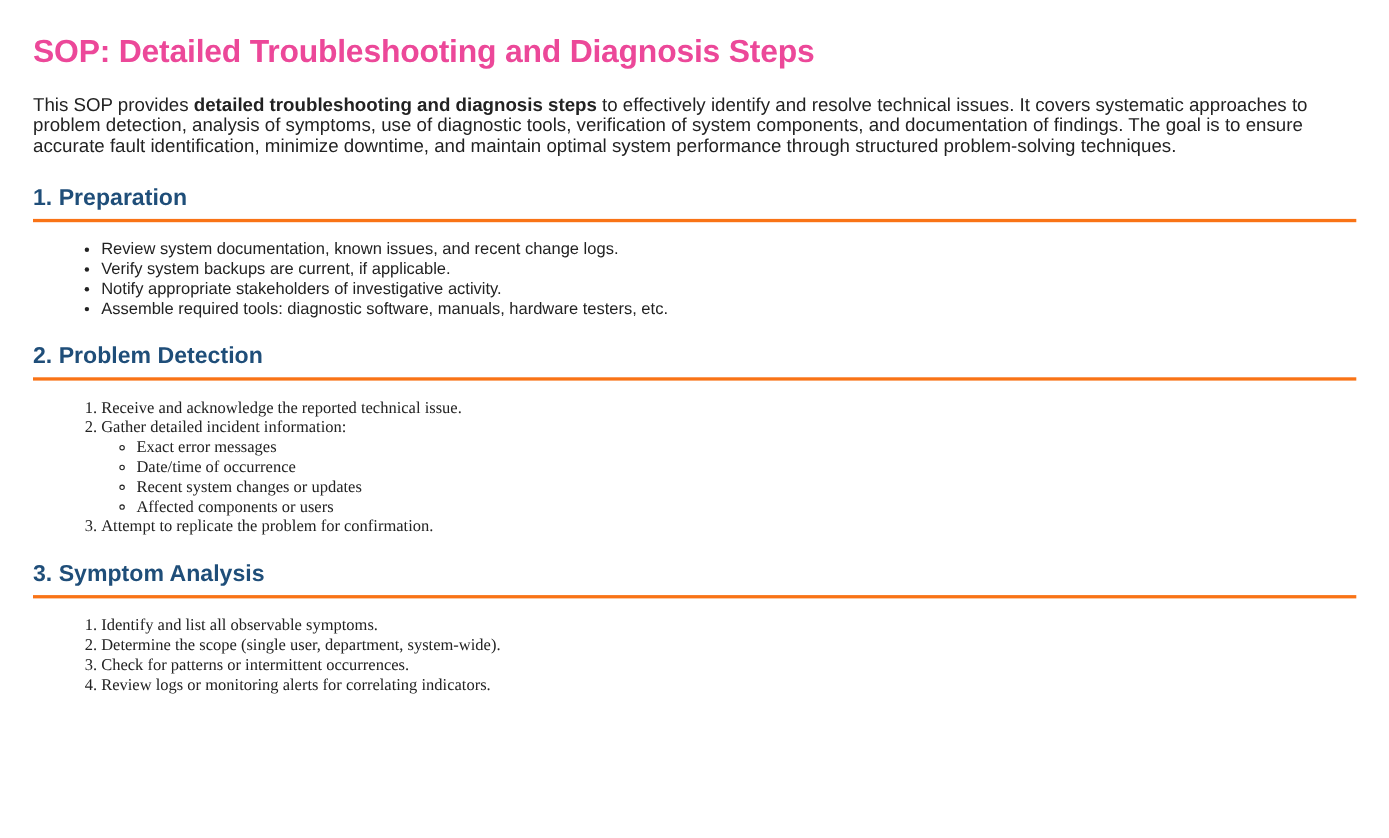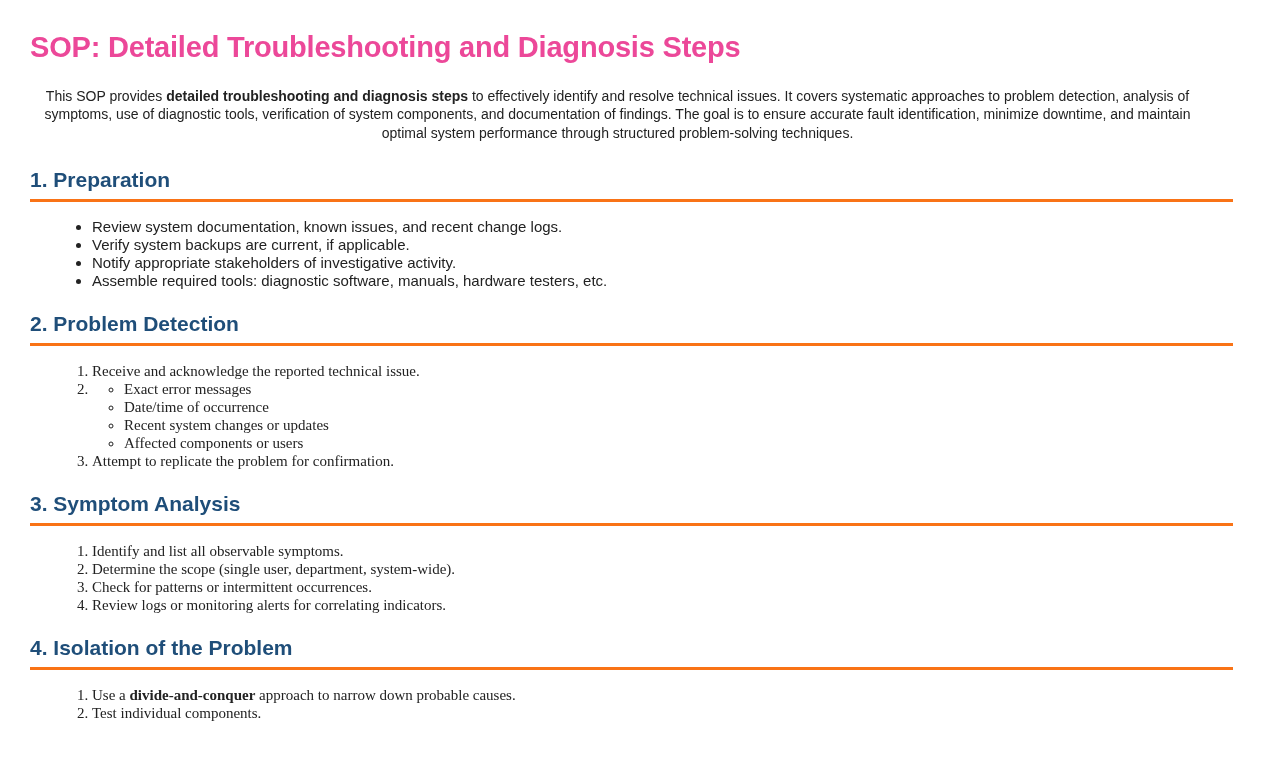--- a/index.html
+++ b/index.html
@@ -20,26 +20,25 @@
   }
   h1.doc-title {
     font-size: 29px;
     line-height: 1.2;
     color: #ec4899;
     margin: 6px 0 22px 0;
     font-weight: bold;
     letter-spacing: -0.2px;
   }
   p.intro {
-    font-size: 14px;
+    font-size: 17px;
     line-height: 18.5px;
     margin: 0 0 26px 0;
     color: #222222;
     max-width: 1175px;
-    text-align: center;
   }
   p.intro b { font-weight: bold; }
   h2.section-heading {
     font-size: 21px;
     color: #1f4e79;
     font-weight: bold;
     margin: 0 0 2px 0;
     padding: 0 0 7px 0;
     border-bottom: 3px solid #f97316;
   }
@@ -93,20 +92,21 @@
       <li>Notify appropriate stakeholders of investigative activity.</li>
       <li>Assemble required tools: diagnostic software, manuals, hardware testers, etc.</li>
     </ul>
   </div>
 
   <div class="section">
     <h2 class="section-heading">2. Problem Detection</h2>
     <ol class="numbered">
       <li>Receive and acknowledge the reported technical issue.</li>
       <li>
+        <span>Gather detailed incident information:</span>
         <ul class="subitems">
           <li>Exact error messages</li>
           <li>Date/time of occurrence</li>
           <li>Recent system changes or updates</li>
           <li>Affected components or users</li>
         </ul>
       </li>
       <li>Attempt to replicate the problem for confirmation.</li>
     </ol>
   </div>
@@ -114,21 +114,14 @@
   <div class="section">
     <h2 class="section-heading">3. Symptom Analysis</h2>
     <ol class="numbered">
       <li>Identify and list all observable symptoms.</li>
       <li>Determine the scope (single user, department, system-wide).</li>
       <li>Check for patterns or intermittent occurrences.</li>
       <li>Review logs or monitoring alerts for correlating indicators.</li>
     </ol>
   </div>
 
-  <div class="section">
-    <h2 class="section-heading">4. Isolation of the Problem</h2>
-    <ol class="numbered">
-      <li><span>Use a </span><b>divide-and-conquer</b><span> approach to narrow down probable causes.</span></li>
-      <li>Test individual components.</li>
-    </ol>
-  </div>
 
 </div>
 
 </body></html>

